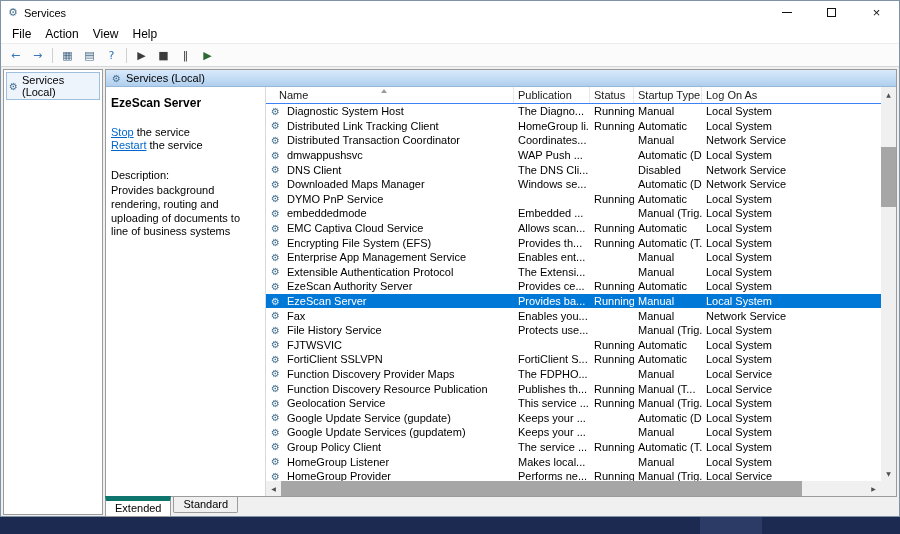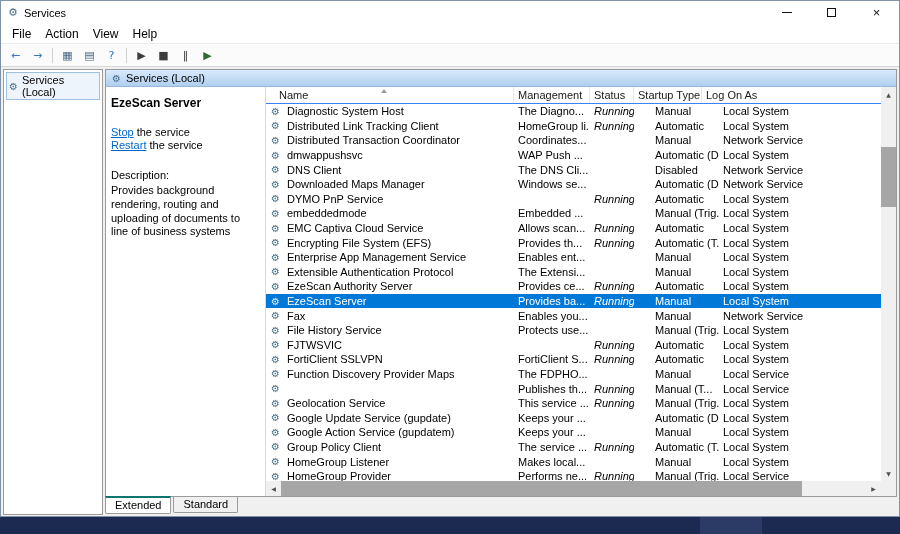--- a/index.html
+++ b/index.html
@@ -66,22 +66,22 @@
                     border-bottom:4px solid #9a9a9a; }
 
   .rows { position:absolute; left:0; right:15px; top:17px; bottom:15px; overflow:hidden; background:#fff; }
   .row { height:14.6px; display:flex; align-items:center; font-size:11px; color:#000; }
   .row.selected { background:#0078d7; color:#fff; }
   .cell { overflow:hidden; white-space:nowrap; flex-shrink:0; }
   .cell-name { width:248px; display:flex; align-items:center; gap:5px; padding-left:3px; }
   .svc-icon { font-family:"DejaVu Sans",sans-serif; font-size:10px; color:#46708e; width:13px; text-align:center; flex-shrink:0; }
   .row.selected .svc-icon { color:#dfeefb; }
   .cell-desc { width:76px; padding-left:4px; }
-  .cell-status { width:44px; padding-left:4px;font-style:italic; }
-  .cell-startup { width:68px; padding-left:4px;margin-left:17px; }
+  .cell-status { width:44px; padding-left:4px; }
+  .cell-startup { width:68px; padding-left:4px; }
   .cell-logon { flex:1; padding-left:4px; }
 
   
   .vscroll { position:absolute; right:0; top:0; bottom:15px; width:15px; background:#f0f0f0;
              display:flex; flex-direction:column; align-items:center; }
   .scroll-arrow { width:15px; height:15px; display:flex; align-items:center; justify-content:center;
                   font-size:6px; color:#505050; flex-shrink:0; font-family:"DejaVu Sans",sans-serif; }
   .vscroll .spacer-top { height:45px; flex-shrink:0; }
   .vthumb { width:15px; height:60px; background:#a6a6a6; flex-shrink:0; }
   .vscroll .filler { flex:1; }
@@ -89,21 +89,21 @@
              display:flex; align-items:center; }
   .hthumb { height:15px; background:#a6a6a6; width:calc((100% - 30px) * 0.89); flex-shrink:0; }
   .hscroll .filler { flex:1; }
   .corner { position:absolute; right:0; bottom:0; width:15px; height:15px; background:#f0f0f0; }
 
   
   .tabs-row { height:18px; flex-shrink:0; display:flex; align-items:flex-start; background:#f0f0f0; }
   .tab { font-size:11px; padding:1px 9px 2px; border:1px solid #9b9b9b; border-top:none;
          border-bottom-left-radius:2px; border-bottom-right-radius:2px; margin-right:2px;
          background:#f0f0f0; color:#000; }
-  .tab.active { background:#fff; margin-top:-1px; border-top:2px solid #0f766e; position:relative; z-index:1; }
+  .tab.active { background:#fff; margin-top:-1px; border-top:5px solid #0f766e; position:relative; z-index:1; }
 
   
   .taskbar { position:absolute; left:0; bottom:0; width:900px; height:17px; background:#1c2a52; }
   .taskbar-seg { position:absolute; left:700px; top:0; bottom:0; width:62px; background:#2c3a66; }
 </style>
 </head>
 <body>
 
 <div class="screen">
   <div class="window">
@@ -174,21 +174,21 @@
               <div class="desc-text">Provides background rendering, routing and uploading of documents to line of business systems</div>
             </div>
 
             <div class="table-area">
               <div class="col-header">
                   <div class="col col-name">
                     <span>Name</span>
                     <div class="sort-indicator"></div>
                   </div>
                   <div class="col col-desc">
-                    <span>Management</span>
+                    <span>Publication</span>
                   </div>
                   <div class="col col-status">
                     <span>Status</span>
                   </div>
                   <div class="col col-startup">
                     <span>Startup Type</span>
                   </div>
                   <div class="col col-logon">
                     <span>Log On As</span>
                   </div>
@@ -380,20 +380,21 @@
                       <span>Function Discovery Provider Maps</span>
                     </div>
                     <div class="cell cell-desc">The FDPHO...</div>
                     <div class="cell cell-status"></div>
                     <div class="cell cell-startup">Manual</div>
                     <div class="cell cell-logon">Local Service</div>
                   </div>
                   <div class="row">
                     <div class="cell cell-name">
                       <span class="svc-icon">⚙</span>
+                      <span>Function Discovery Resource Publication</span>
                     </div>
                     <div class="cell cell-desc">Publishes th...</div>
                     <div class="cell cell-status">Running</div>
                     <div class="cell cell-startup">Manual (T...</div>
                     <div class="cell cell-logon">Local Service</div>
                   </div>
                   <div class="row">
                     <div class="cell cell-name">
                       <span class="svc-icon">⚙</span>
                       <span>Geolocation Service</span>
@@ -409,21 +410,21 @@
                       <span>Google Update Service (gupdate)</span>
                     </div>
                     <div class="cell cell-desc">Keeps your ...</div>
                     <div class="cell cell-status"></div>
                     <div class="cell cell-startup">Automatic (D...</div>
                     <div class="cell cell-logon">Local System</div>
                   </div>
                   <div class="row">
                     <div class="cell cell-name">
                       <span class="svc-icon">⚙</span>
-                      <span>Google Action Service (gupdatem)</span>
+                      <span>Google Update Services (gupdatem)</span>
                     </div>
                     <div class="cell cell-desc">Keeps your ...</div>
                     <div class="cell cell-status"></div>
                     <div class="cell cell-startup">Manual</div>
                     <div class="cell cell-logon">Local System</div>
                   </div>
                   <div class="row">
                     <div class="cell cell-name">
                       <span class="svc-icon">⚙</span>
                       <span>Group Policy Client</span>

